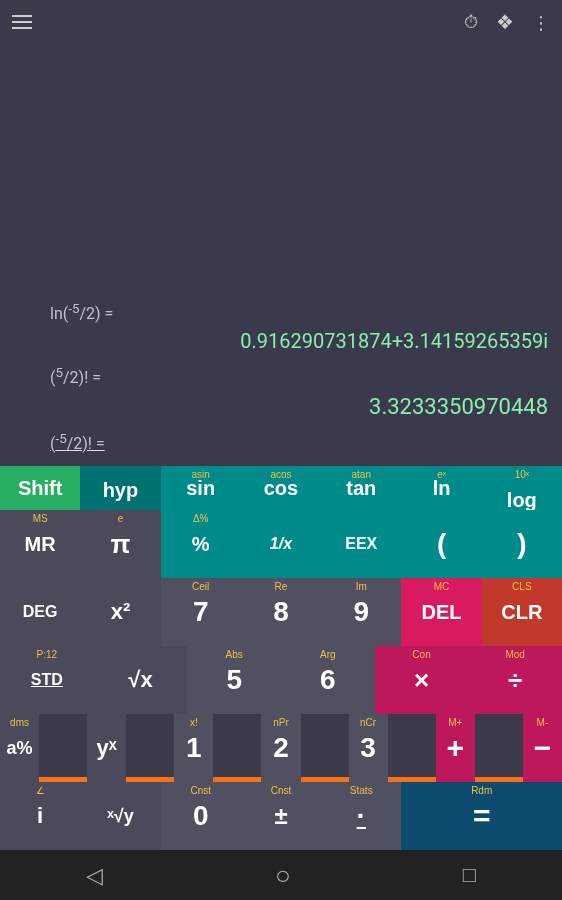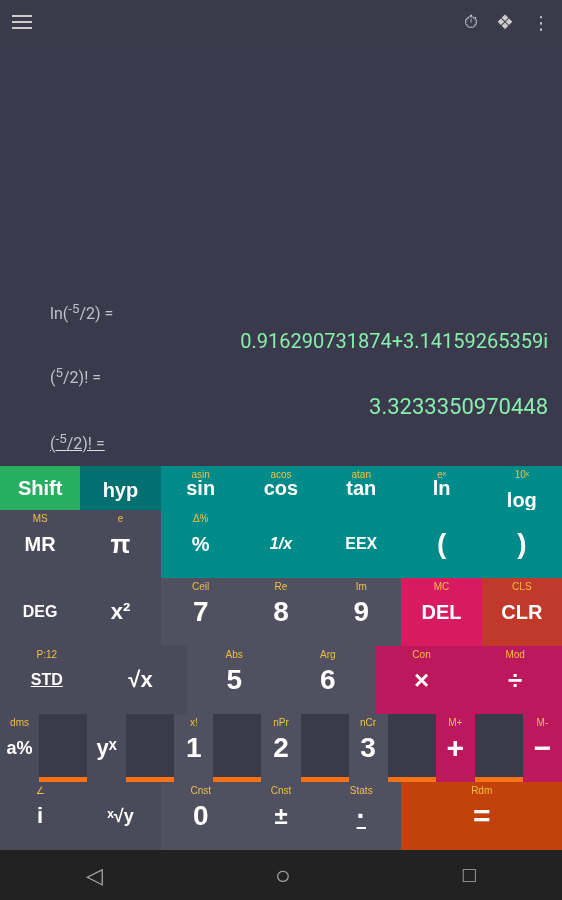--- a/index.html
+++ b/index.html
@@ -104,21 +104,21 @@
     }
 
     
     .teal { background: #008b8b; color: white; }
     .teal-dark { background: #007070; color: white; }
     .dark-btn { background: #4a4a5a; color: white; }
     .number-btn { background: #505060; color: white; }
     .orange-btn { background: #be185d; color: white; }
     .yellow-sub { color: #f0c040; }
     .green-shift { background: #27ae60; color: white; }
-    .purple-btn { background: #c2410c; color: white; }
+    .purple-btn { background: #0c4a6e; color: white; }
 
     
     .bottom-nav {
       background: #222;
       height: 50px;
       display: flex;
       align-items: center;
       justify-content: space-around;
       flex-shrink: 0;
     }

